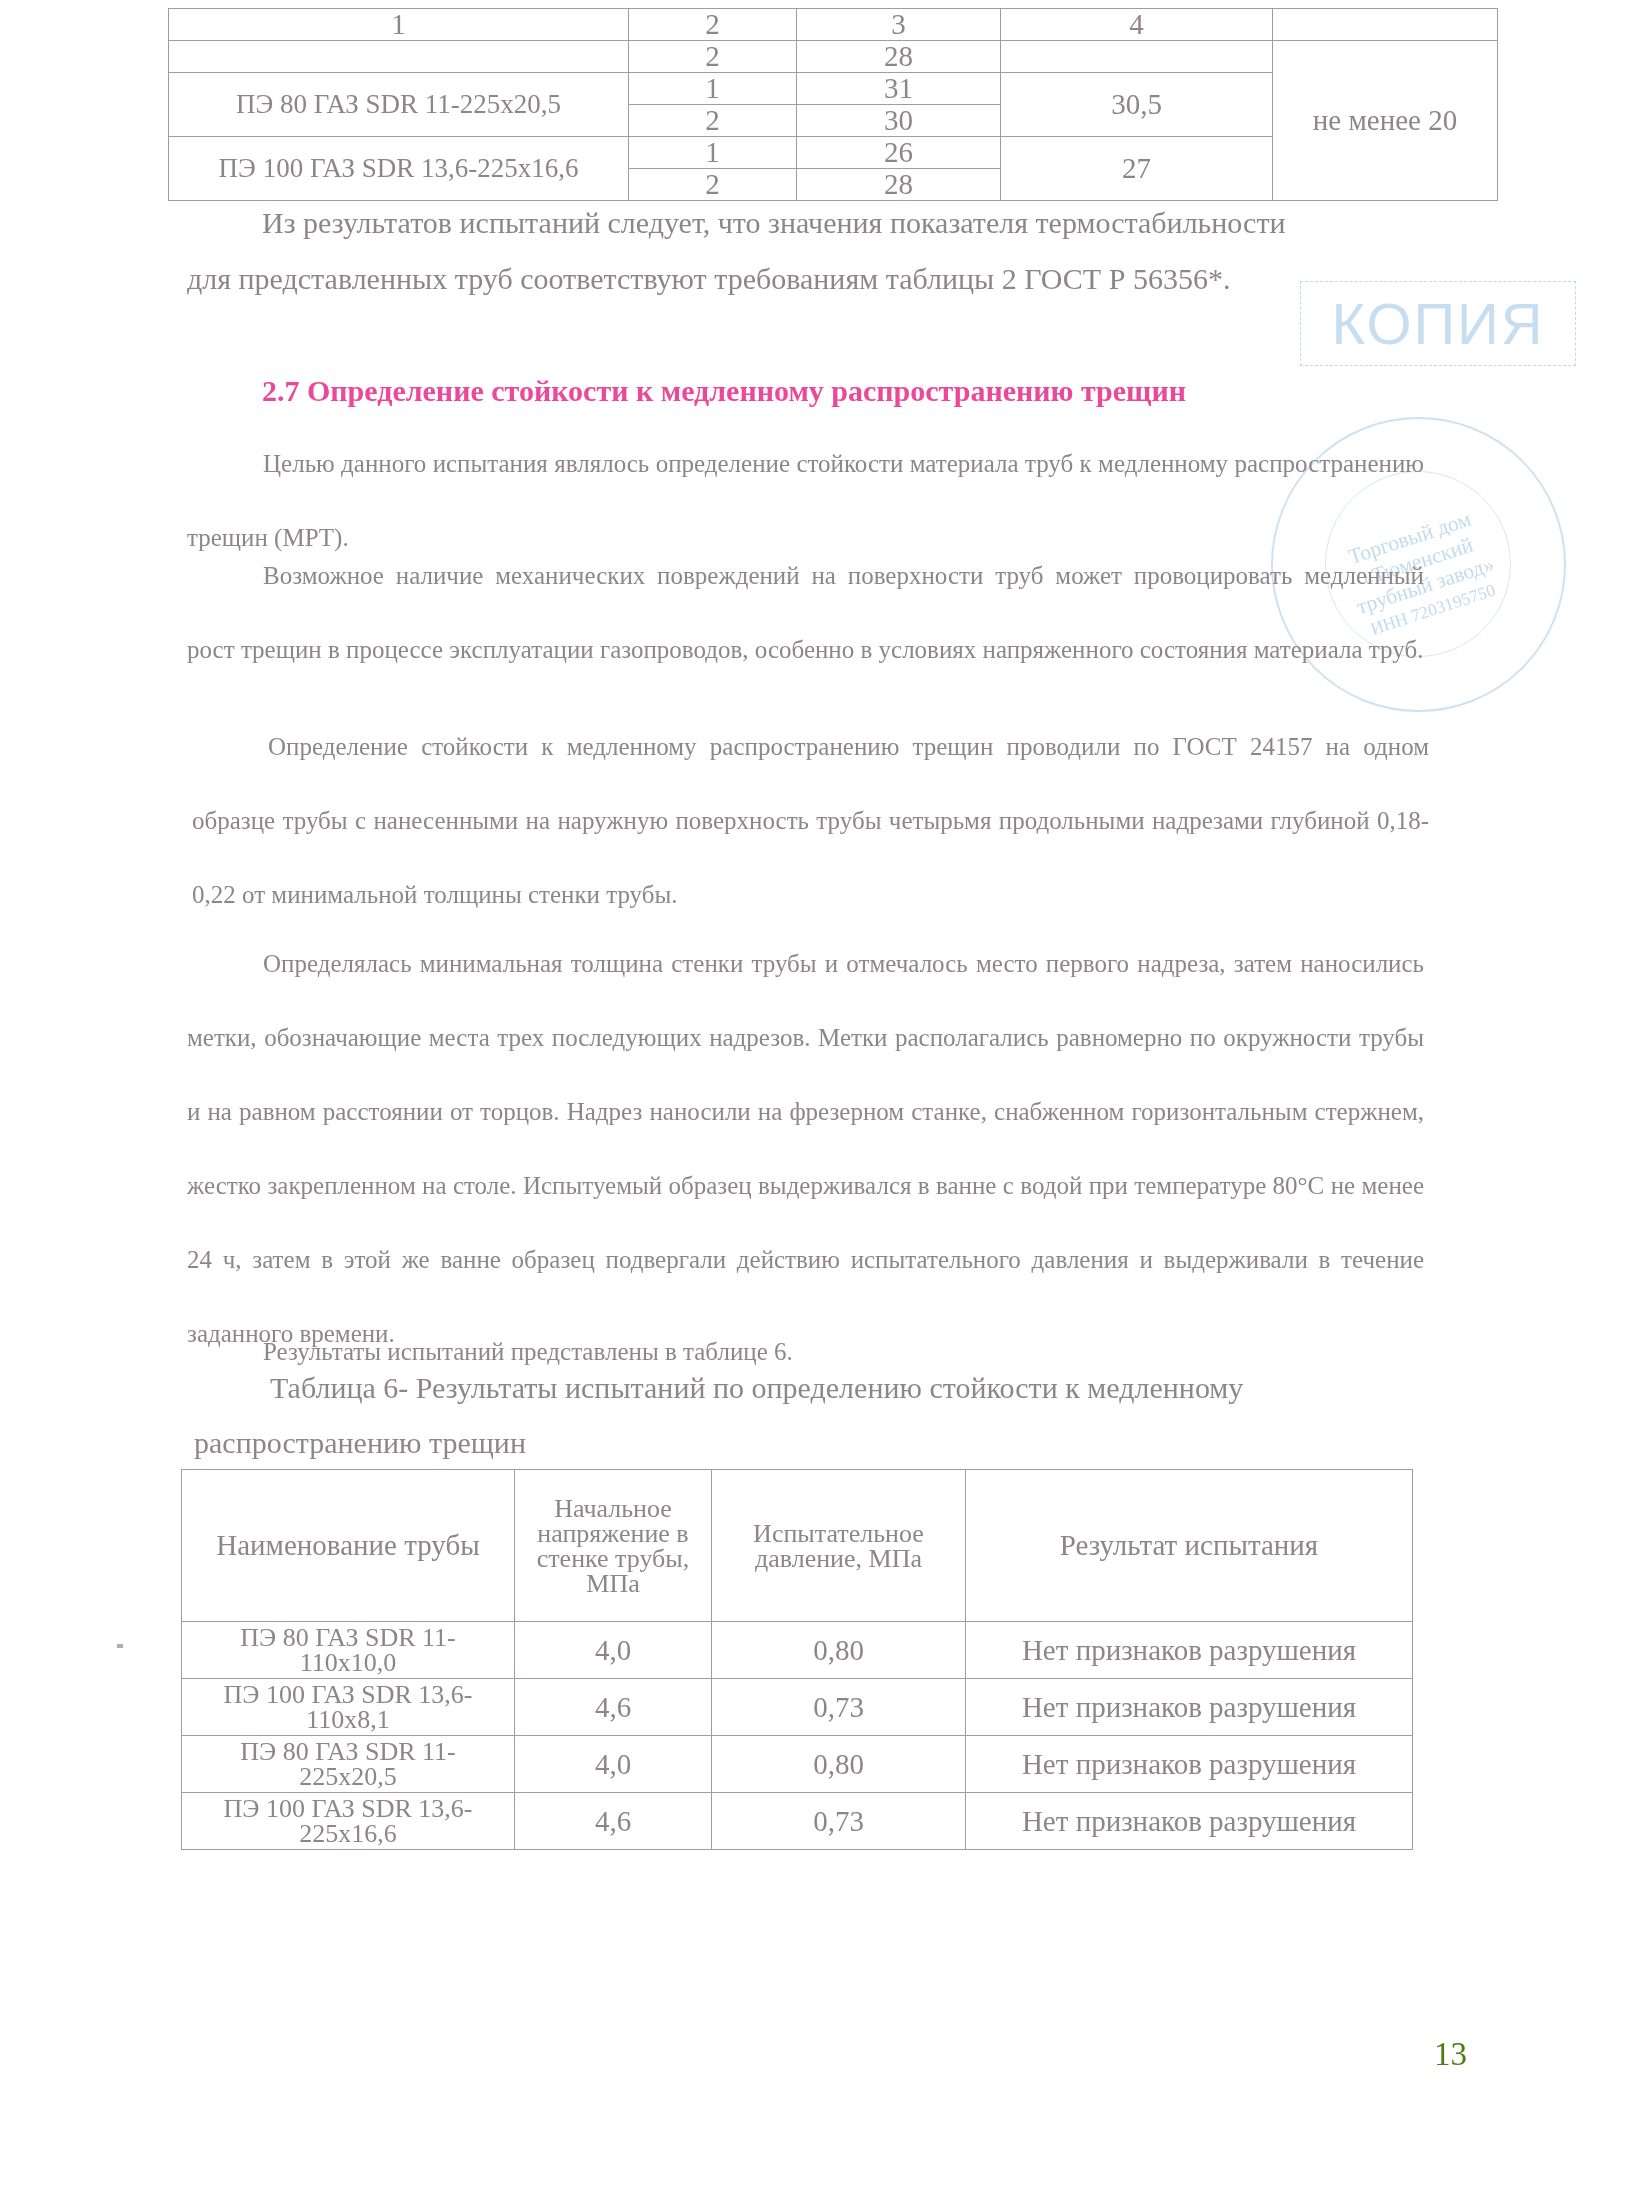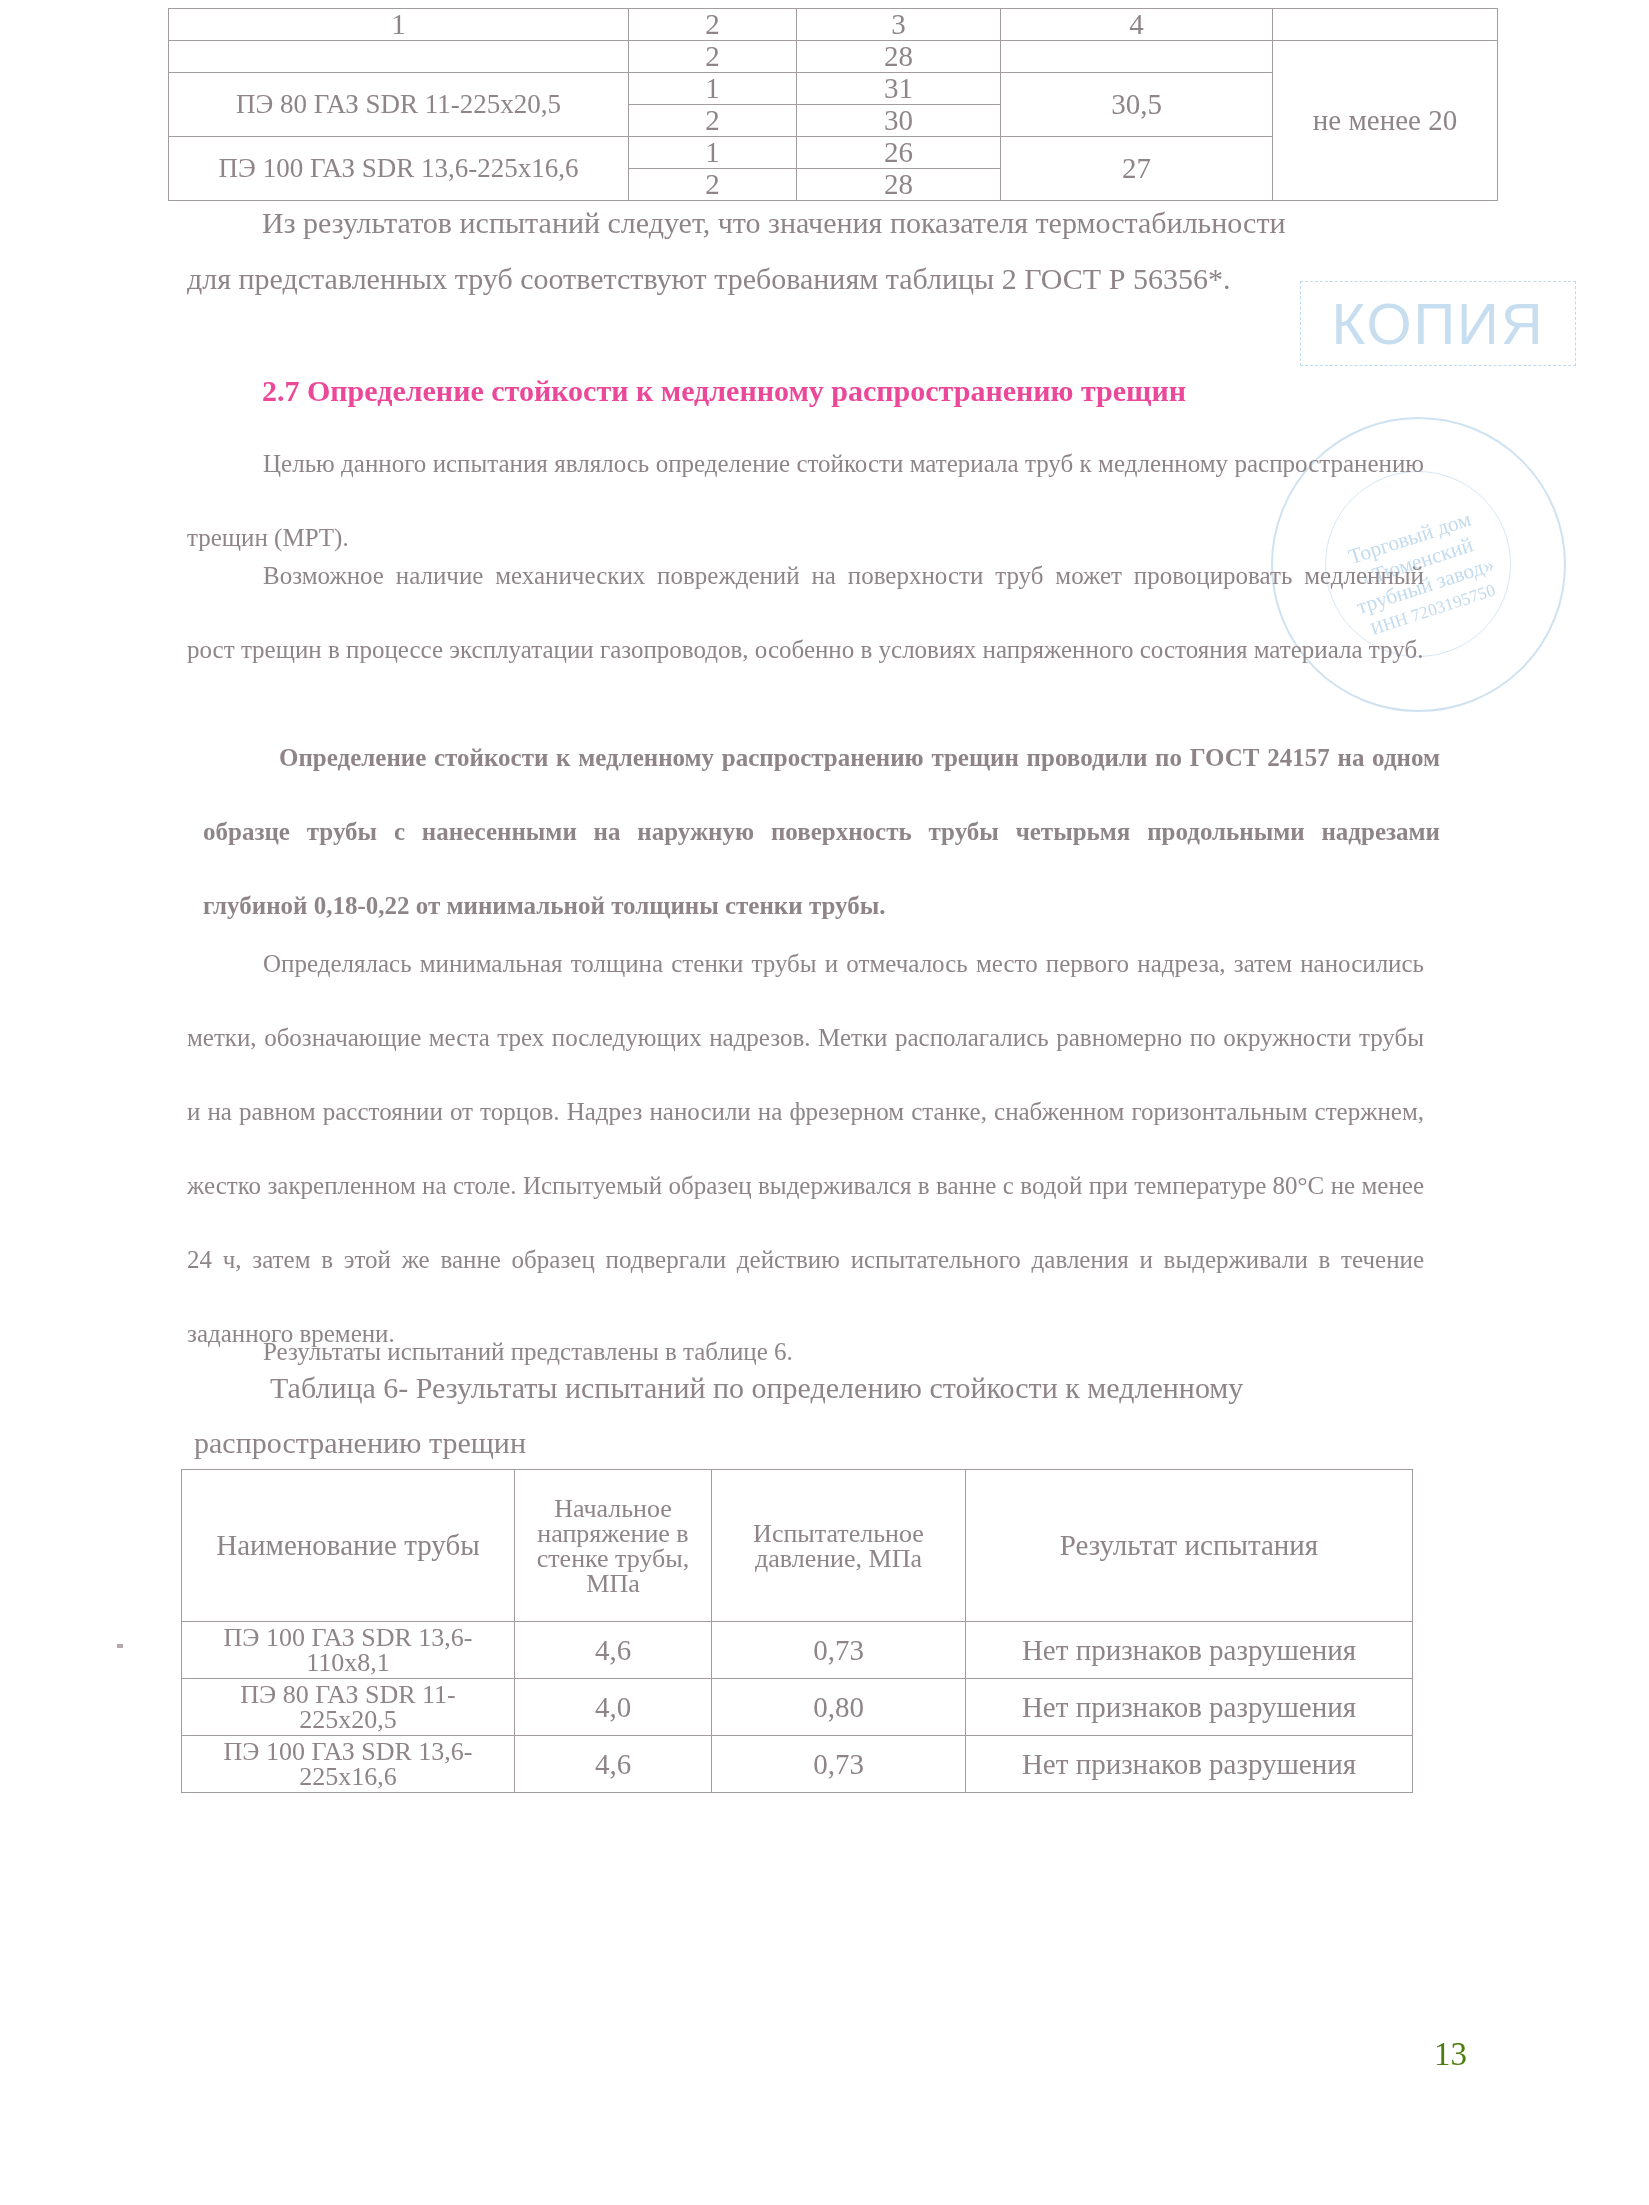--- a/index.html
+++ b/index.html
@@ -90,40 +90,46 @@
   <div>Торговый дом</div>
   <div>«Тюменский</div>
   <div>трубный завод»</div>
   <div style="font-size:17.5px;">ИНН 7203195750</div>
 </div>
 
 <h2 class="sec">2.7 Определение стойкости к медленному распространению трещин</h2>
 
 <p class="para ind" style="top:427px; margin:0;">Целью данного испытания являлось определение стойкости материала труб к медленному распространению трещин (МРТ).</p>
 <p class="para ind" style="top:539px; margin:0;">Возможное наличие механических повреждений на поверхности труб может провоцировать медленный рост трещин в процессе эксплуатации газопроводов, особенно в условиях напряженного состояния материала труб.</p>
-<p class="para ind" style="top:705px; margin:16px;font-weight:bold;">Определение стойкости к медленному распространению трещин проводили по ГОСТ 24157 на  одном образце трубы с нанесенными на наружную поверхность трубы четырьмя продольными надрезами глубиной 0,18-0,22 от минимальной толщины стенки трубы.</p>
+<p class="para ind" style="top:705px; margin:5px;">Определение стойкости к медленному распространению трещин проводили по ГОСТ 24157 на  одном образце трубы с нанесенными на наружную поверхность трубы четырьмя продольными надрезами глубиной 0,18-0,22 от минимальной толщины стенки трубы.</p>
 <p class="para ind" style="top:927px; margin:0;">Определялась минимальная толщина  стенки трубы и отмечалось место первого надреза, затем наносились метки, обозначающие места трех последующих надрезов. Метки располагались равномерно по окружности трубы и на равном расстоянии от торцов. Надрез наносили на фрезерном станке, снабженном горизонтальным стержнем, жестко закрепленном на столе.  Испытуемый образец выдерживался в ванне с водой при температуре 80°С не менее 24 ч, затем в этой же ванне образец подвергали действию испытательного давления и выдерживали в течение заданного времени.</p>
 <p class="para ind" style="top:1315px; margin:0;">Результаты испытаний представлены в таблице 6.</p>
 
 <div class="line" style="left:270px; top:1371px;">Таблица 6- Результаты испытаний по определению стойкости к медленному</div>
 <div class="line" style="left:194px; top:1426px;">распространению трещин</div>
 
 <table class="grid" id="t6">
   <colgroup>
       <col style="width:333px">
       <col style="width:197px">
       <col style="width:254px">
       <col style="width:447px">
     </colgroup>
   <tbody>
       <tr class="hdr">
     <td class="big">Наименование трубы</td>
     <td style="padding:0 5.8px;">Начальное напряжение в стенке трубы, МПа</td>
     <td style="padding:0 39px;">Испытательное давление, МПа</td>
     <td class="big">Результат испытания</td>
+  </tr>
+  <tr class="row">
+    <td style="padding:0 19.4px;">ПЭ 80 ГАЗ  SDR 11-110x10,0</td>
+    <td class="big">4,0</td>
+    <td class="big">0,80</td>
+    <td class="big">Нет признаков разрушения</td>
   </tr>
   <tr class="row">
     <td style="padding:0 9.7px;">ПЭ 100 ГАЗ  SDR 13,6-110x8,1</td>
     <td class="big">4,6</td>
     <td class="big">0,73</td>
     <td class="big">Нет признаков разрушения</td>
   </tr>
   <tr class="row">
     <td style="padding:0 19.4px;">ПЭ 80 ГАЗ  SDR 11-225x20,5</td>
     <td class="big">4,0</td>

